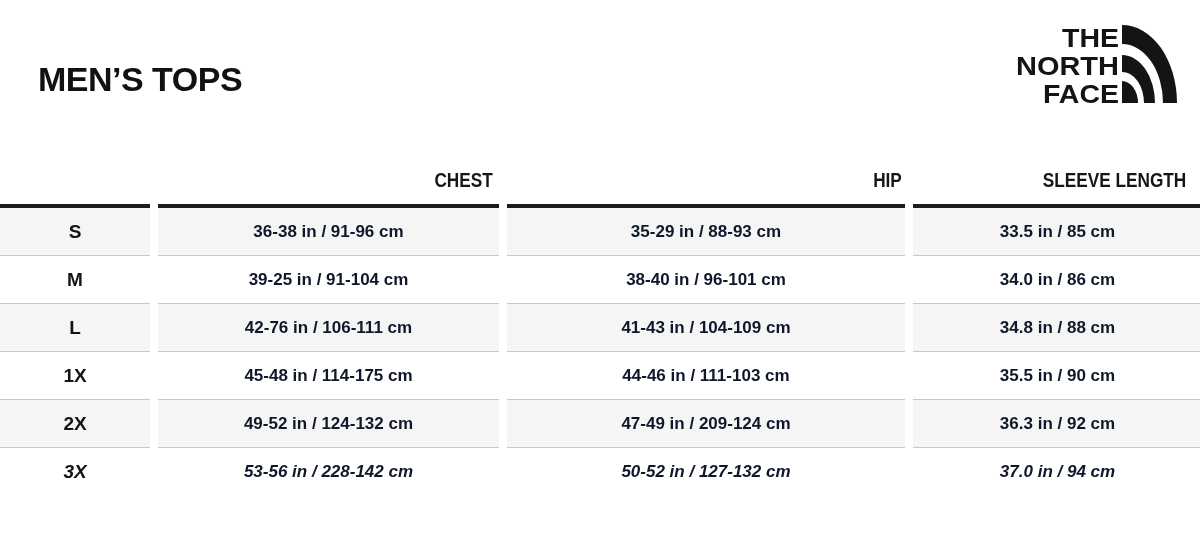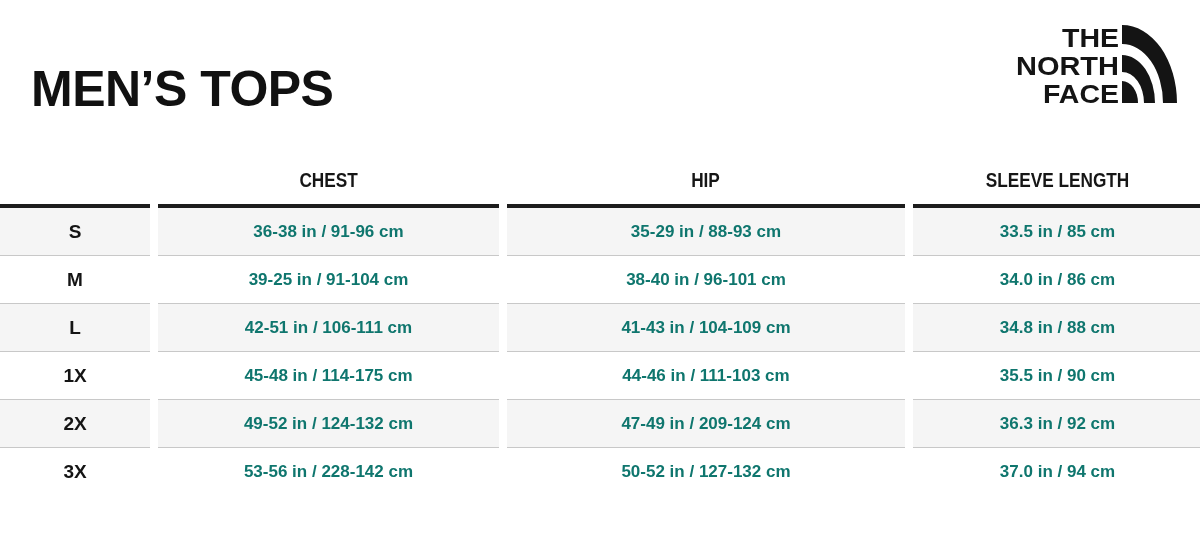--- a/index.html
+++ b/index.html
@@ -9,23 +9,23 @@
   .page {
     position: relative;
     width: 1200px;
     height: 548px;
     background: #ffffff;
     overflow: hidden;
   }
 
   .page-title {
     position: absolute;
-    left: 31px;
+    left: 38px;
     top: 60px;
-    font-size: 50px;
+    font-size: 34px;
     font-weight: 700;
     letter-spacing: -0.5px;
     color: #111111;
     white-space: nowrap;
   }
 
   .logo-svg { position: absolute; top: 25px; right: 23px; }
   .logo-svg text {
     font-family: "Liberation Sans", "DejaVu Sans", sans-serif;
     font-weight: 700;
@@ -47,46 +47,46 @@
     color: #1a1a1a;
   }
   col.c-size   { width: 150px; }
   col.c-chest  { width: 341px; }
   col.c-hip    { width: 398px; }
   col.c-sleeve { width: 289px; }
 
   .size-table th {
     padding: 0 0 12px 0;
     vertical-align: bottom;
-    text-align: center;
+    text-align: right;
     border-bottom: 4px solid #1c1c1c;
   }
   .size-table th .hdr {
     display: inline-block;
     transform: scaleX(0.82);
     transform-origin: center;
     font-size: 21px;
     font-weight: 700;
     white-space: nowrap;
     color: #161616;
   }
 
   .size-table td {
     height: 48px;
     text-align: center;
     vertical-align: middle;
     font-size: 17px;
     font-weight: 700;
-    color: #0f766e;
+    color: #0f172a;
     border-bottom: 1px solid #c8c8c8;
     background: #ffffff;
   }
   .size-table td.size-cell { font-size: 19px; color: #141414; }
   .size-table tbody tr:nth-child(odd) td { background: #f5f5f5; }
-  .size-table tbody tr:last-child td { border-bottom: none; }
+  .size-table tbody tr:last-child td { border-bottom: none; font-style: italic; }
 </style>
 </head>
 <body>
 
 <div class="page">
 
   <h1 class="page-title">MEN’S TOPS</h1>
 
   <svg class="logo-svg" width="162" height="78" viewBox="0 0 162 78" aria-label="The North Face">
     <text x="104" y="22" text-anchor="end" font-size="25" textLength="57" lengthAdjust="spacingAndGlyphs">THE</text>
@@ -123,21 +123,21 @@
           <td>33.5 in / 85 cm</td>
         </tr>
         <tr>
           <td class="size-cell">M</td>
           <td>39-25 in / 91-104 cm</td>
           <td>38-40 in / 96-101 cm</td>
           <td>34.0 in / 86 cm</td>
         </tr>
         <tr>
           <td class="size-cell">L</td>
-          <td>42-51 in / 106-111 cm</td>
+          <td>42-76 in / 106-111 cm</td>
           <td>41-43 in / 104-109 cm</td>
           <td>34.8 in / 88 cm</td>
         </tr>
         <tr>
           <td class="size-cell">1X</td>
           <td>45-48 in / 114-175 cm</td>
           <td>44-46 in / 111-103 cm</td>
           <td>35.5 in / 90 cm</td>
         </tr>
         <tr>

